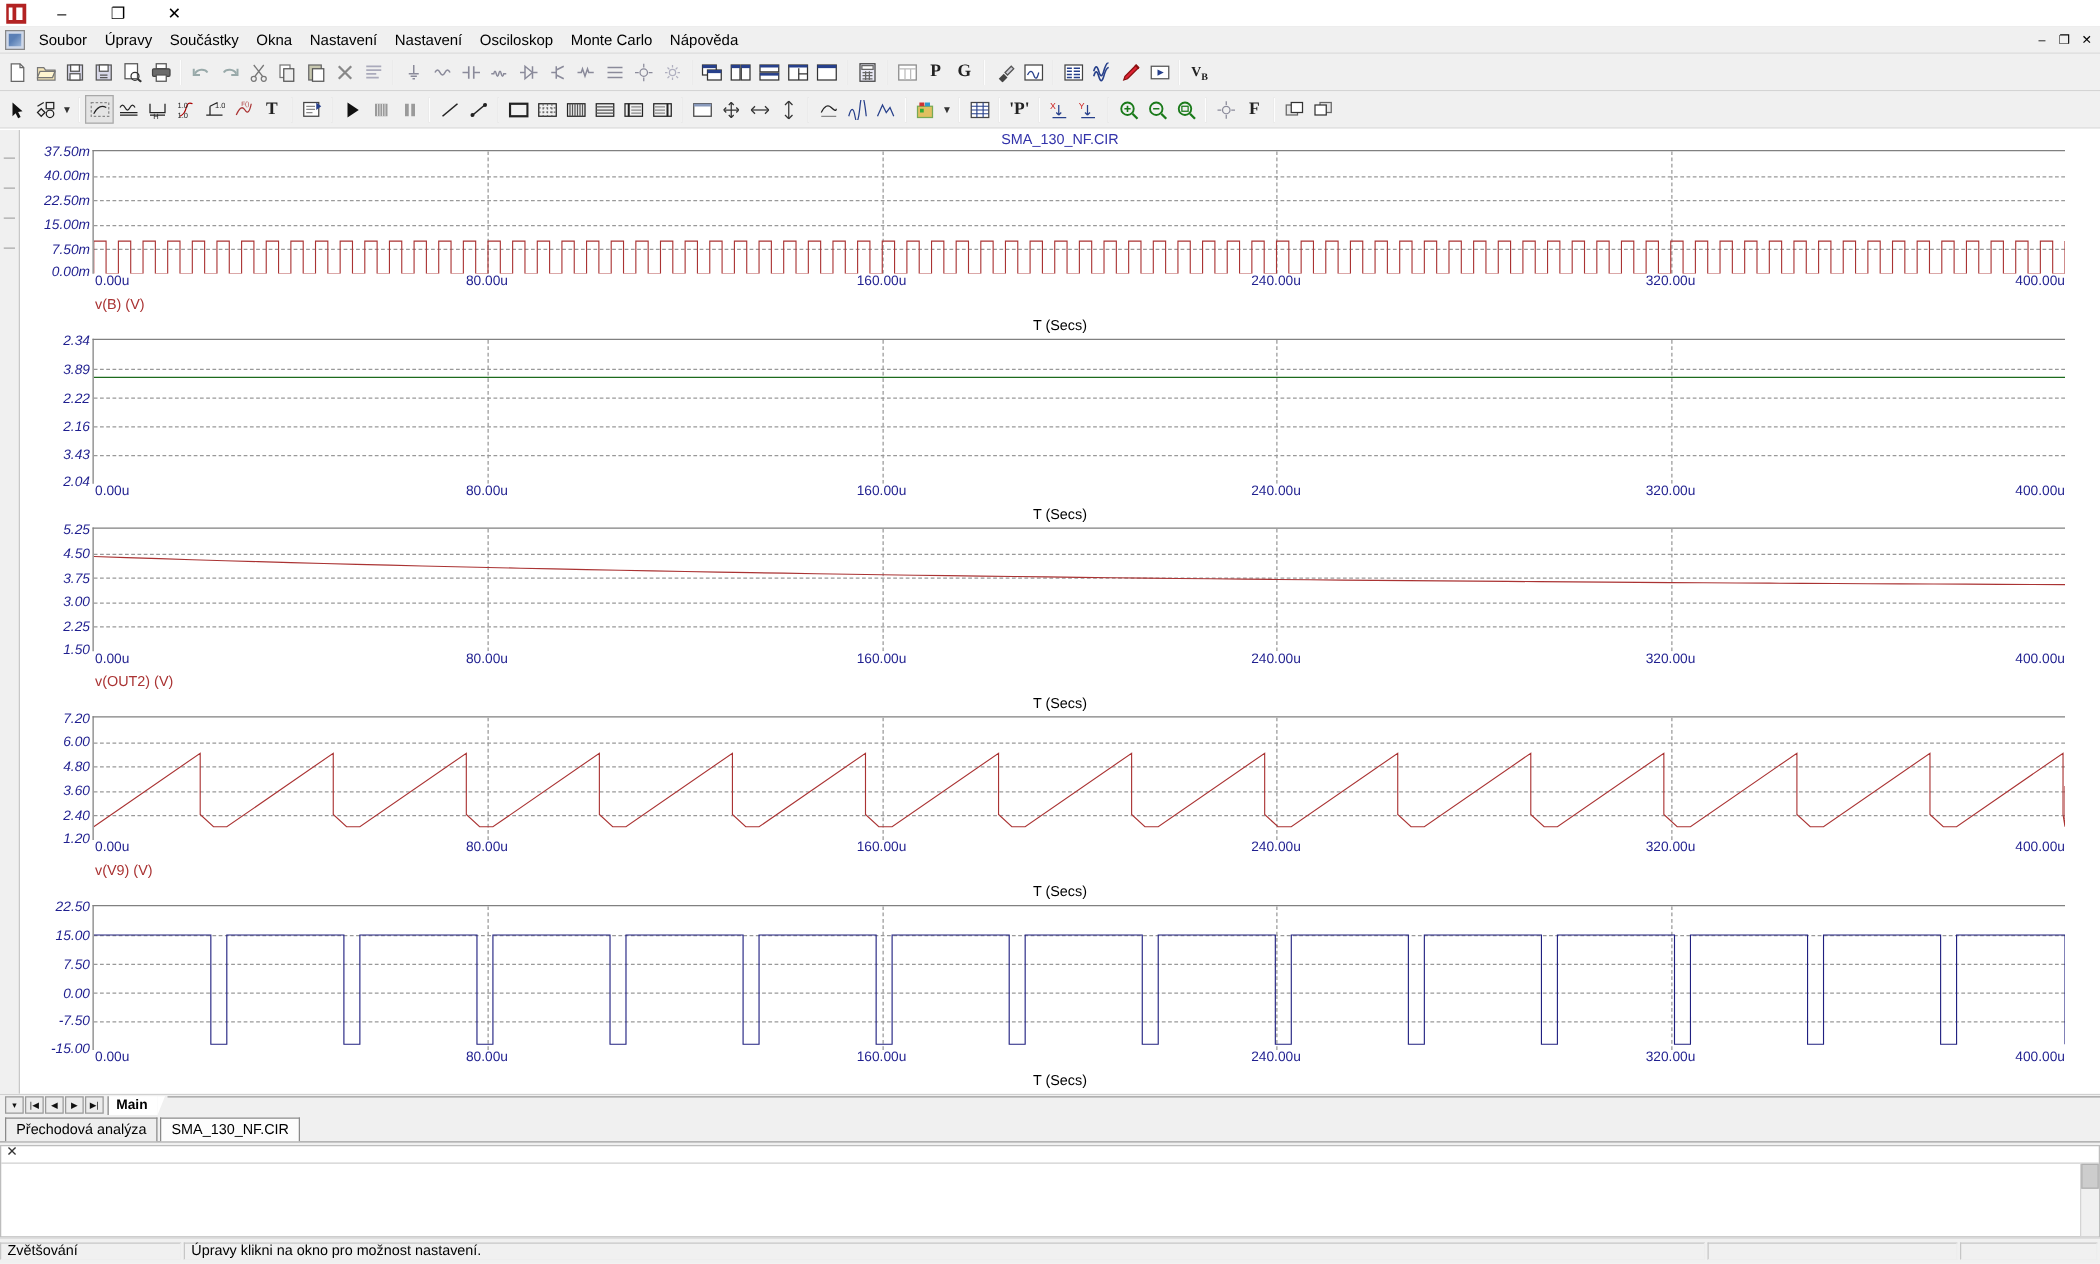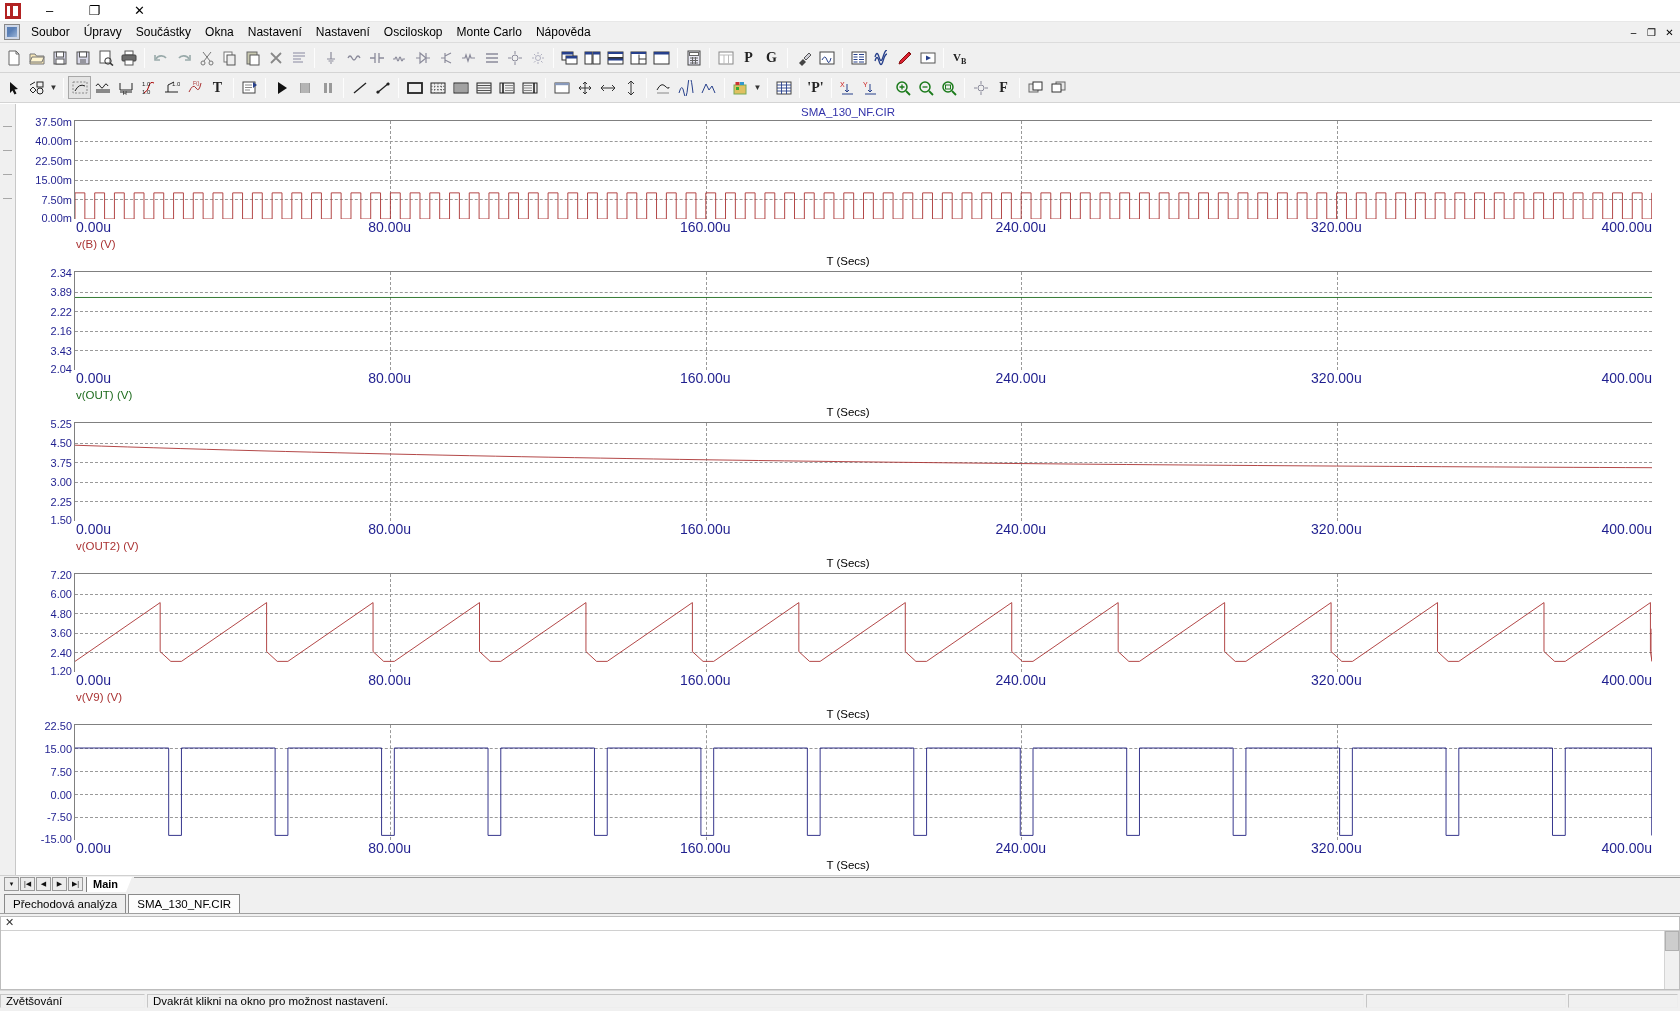--- a/index.html
+++ b/index.html
@@ -138,21 +138,21 @@
     position: relative;
     display: flex; flex-direction: column;
     flex: 1;
   }
   .panel-inner {
     position: relative;
     display: flex;
     flex: 1;
   }
   .ylabels {
-    width: 58px; flex: none; position: relative;
+    width: 58px; flex: none; position: relative; font-style: italic;
   }
   .ylab {
     position: absolute; right: 2px;
     font-size: 11px; color: #1f1f8f;
     transform: translateY(-50%);
     white-space: nowrap;
     font-family: "Liberation Sans", sans-serif;
   }
   .graph {
     flex: 1; position: relative;
@@ -168,21 +168,21 @@
   }
   .vgrid {
     position: absolute; top: 0; bottom: 0; width: 0;
     border-left: 1px dashed #999;
   }
   .xaxis {
     height: 19px; position: relative; margin-left: 58px; margin-right: 28px;
   }
   .xlab {
     position: absolute; top: 0;
-    font-size: 14px; color: #1f1f8f;
+    font-size: 11px; color: #1f1f8f;
     white-space: nowrap;
   }
   .xlab.first { left: 2px; }
   .xlab.last { transform: translateX(-100%); }
   .xlab.mid { transform: translateX(-50%); }
   .trace-label {
     position: absolute; left: 60px;
     font-size: 11.5px; white-space: nowrap;
   }
   .tsecs {
@@ -931,23 +931,20 @@
             </div>
           </div>
           <div class="xaxis">
             <div class="xlab first">0.00u</div>
             <div class="xlab mid" style="left:20%">80.00u</div>
             <div class="xlab mid" style="left:40%">160.00u</div>
             <div class="xlab mid" style="left:60%">240.00u</div>
             <div class="xlab mid" style="left:80%">320.00u</div>
             <div class="xlab last" style="left:100%">400.00u</div>
           </div>
-          <div style="position:relative;height:17px">
-            <div class="trace-label" style="color:#1d6b1d">v(OUT) (V)</div>
-          </div>
           <div class="tsecs">T (Secs)</div>
         </div>
 
         <div class="panel">
           <div class="panel-inner">
             <div class="ylabels">
               <div class="ylab" style="top:2%">5.25</div>
               <div class="ylab" style="top:21.6%">4.50</div>
               <div class="ylab" style="top:41.2%">3.75</div>
               <div class="ylab" style="top:60.8%">3.00</div>
@@ -1079,18 +1076,18 @@
     <div class="outbody">
       <div class="outtext"></div>
       <div class="outscroll">
         <div class="scroll-thumb"></div>
       </div>
     </div>
   </div>
 
   <div class="statusbar">
     <div class="sb-cell sb-1">Zvětšování</div>
-    <div class="sb-cell sb-2">Dvakrát klikni na okno pro možnost nastavení.</div>
+    <div class="sb-cell sb-2">Úpravy klikni na okno pro možnost nastavení.</div>
     <div class="sb-cell sb-3"></div>
     <div class="sb-cell sb-4"></div>
   </div>
 
 </div>
 
 </body></html>

